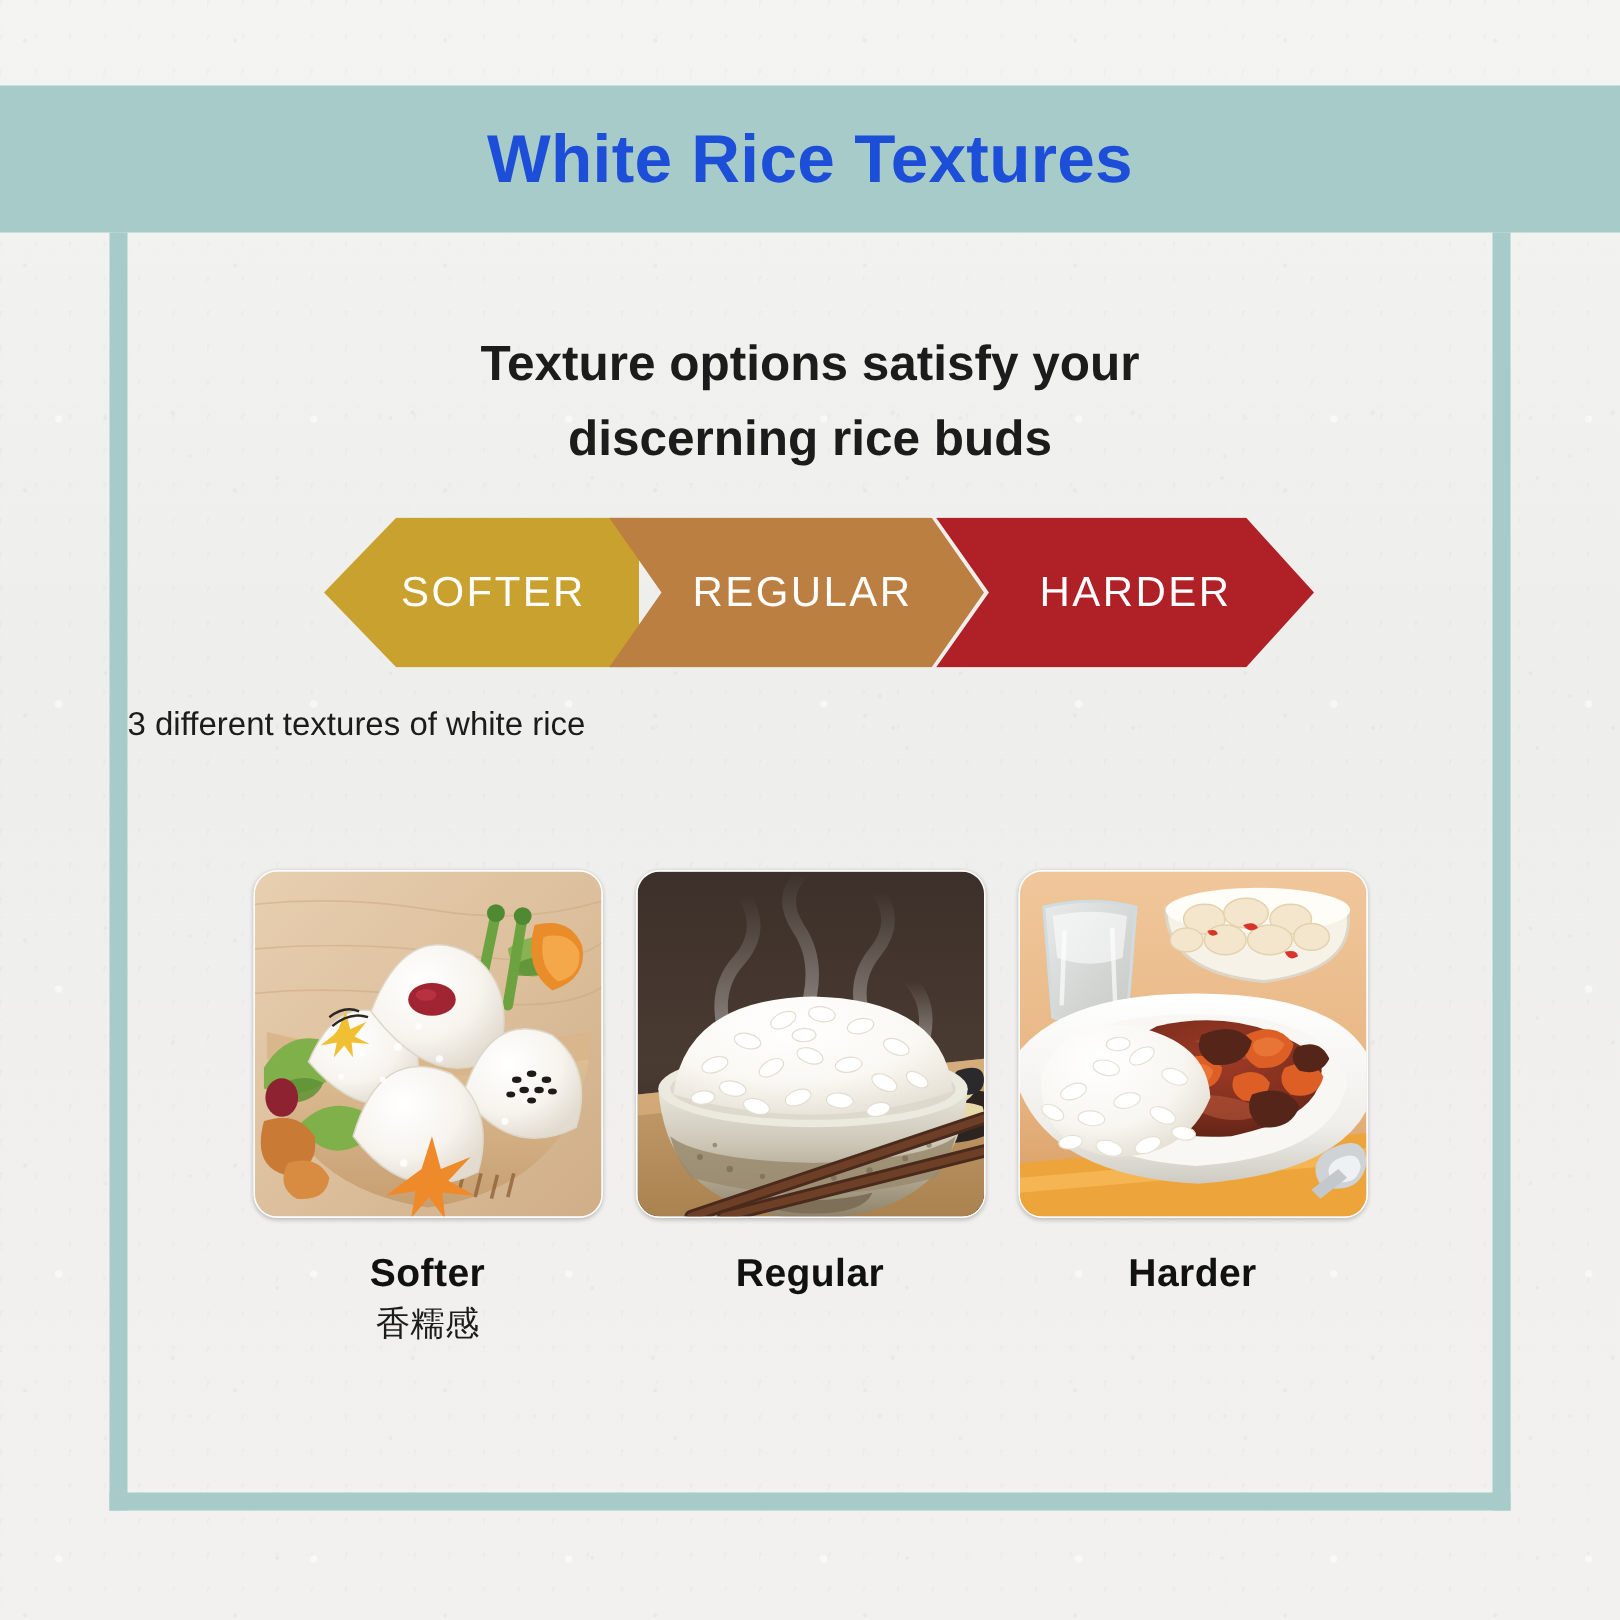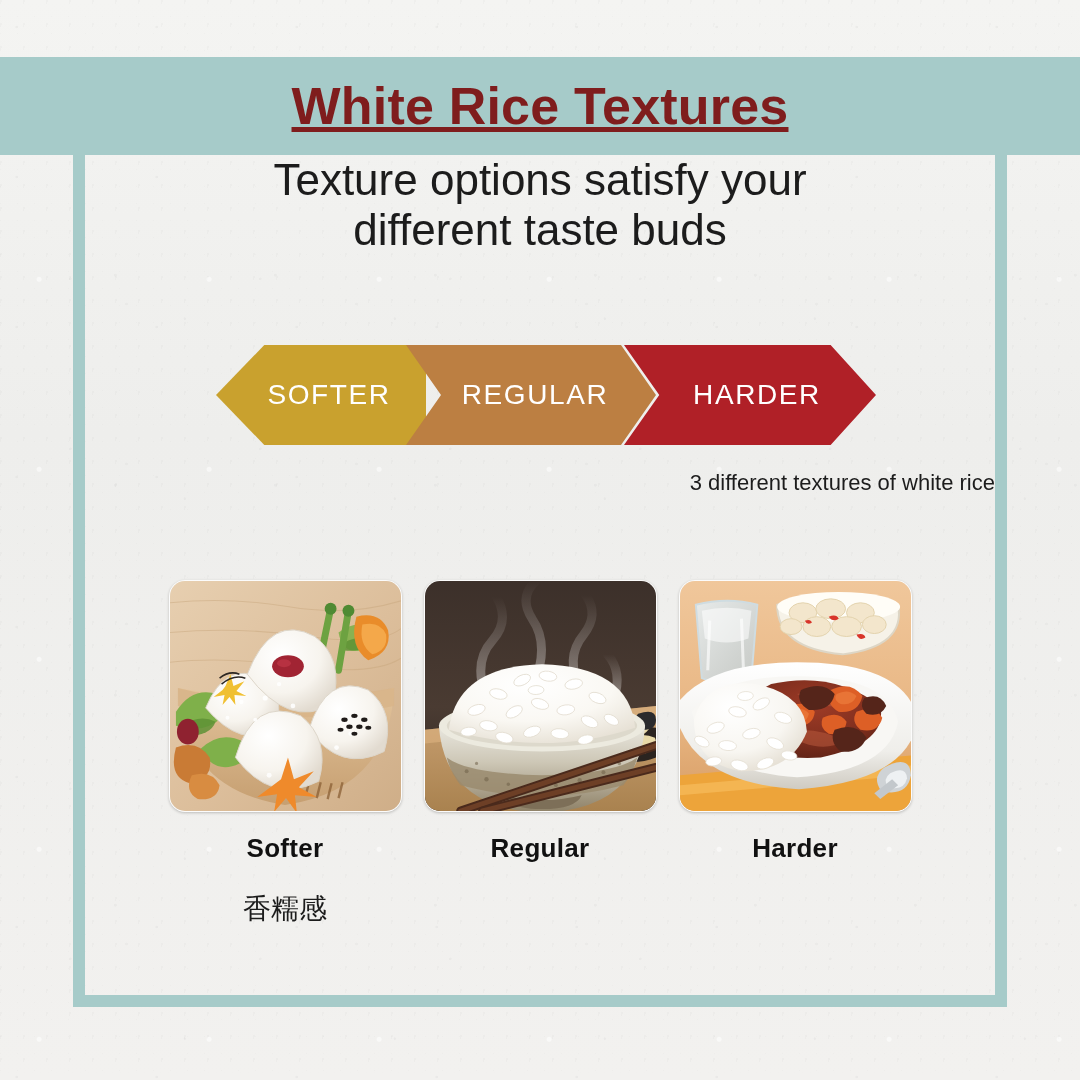--- a/index.html
+++ b/index.html
@@ -31,26 +31,25 @@
   }
 
   
   .header-band {
     position:absolute; left:0; top:57px;
     width:1080px; height:98px;
     background:#a6cbc9;
     display:flex; align-items:center; justify-content:center;
   }
   .header-title {
-    color:#7f1d1d;
-    font-size:52px;
+    color:#1d4ed8;
+    font-size:45px;
     font-weight:bold;
     letter-spacing:.2px;
     font-family:"Liberation Sans", sans-serif;
-    text-decoration:underline;
   }
 
   
   .frame-left {
     position:absolute; left:73px; top:155px;
     width:12px; height:852px; background:#a6cbc9;
   }
   .frame-right {
     position:absolute; left:995px; top:155px;
     width:12px; height:852px; background:#a6cbc9;
@@ -60,25 +59,26 @@
     width:934px; height:12px; background:#a6cbc9;
   }
 
   
   .content {
     position:absolute; left:85px; top:155px;
     width:910px; height:840px;
   }
 
   .subtitle {
+    margin-top:62px;
     text-align:center;
-    font-size:44px;
+    font-size:33px;
     line-height:50px;
     color:#1c1c1c;
-    font-weight:normal;
+    font-weight:bold;
   }
   .subtitle-line { display:block; }
 
   
   .arrow-bar {
     position:absolute; left:131px; top:190px;
     width:660px; height:100px;
     display:flex;
   }
   .seg {
@@ -109,21 +109,21 @@
     width:252px;
     background:#b02027;
     clip-path:polygon(0% 0%, 82% 0%, 100% 50%, 82% 100%, 0% 100%, 14% 50%);
   }
   .seg-hard .seg-label { margin-left:14px; }
   .seg-reg  .seg-label { margin-left:8px; }
   .seg-soft .seg-label { margin-left:16px; }
 
   .scale-caption {
     position:absolute; left:0; top:315px;
-    width:910px; text-align:right;
+    width:910px; text-align:left;
     font-size:22px; color:#1c1c1c;
   }
 
   
   .cards {
     position:absolute; left:0; top:425px;
     width:910px;
     display:flex; justify-content:center; gap:22px;
   }
   .card { width:233px; }
@@ -140,23 +140,23 @@
 
   .card-label-en {
     margin-top:21px;
     text-align:center;
     font-size:26px;
     font-weight:bold;
     color:#111111;
     letter-spacing:.3px;
   }
   .card-label-cn {
-    margin-top:26px;
+    margin-top:3px;
     text-align:center;
-    font-size:28px;
+    font-size:23px;
     color:#1c1c1c;
     font-family:"DejaVu Sans", sans-serif;
   }
 </style>
 </head>
 <body>
 
 <div class="page">
 
   <div class="header-band">
@@ -164,21 +164,21 @@
   </div>
 
   <div class="frame-left"></div>
   <div class="frame-right"></div>
   <div class="frame-bottom"></div>
 
   <div class="content">
 
     <div class="subtitle">
       <span class="subtitle-line">Texture options satisfy your</span>
-      <span class="subtitle-line">different taste buds</span>
+      <span class="subtitle-line">discerning rice buds</span>
     </div>
 
     <div class="arrow-bar">
       <div class="seg seg-soft">
         <span class="seg-label">SOFTER</span>
       </div>
       <div class="seg seg-reg">
         <span class="seg-label">REGULAR</span>
       </div>
       <div class="seg seg-hard">

